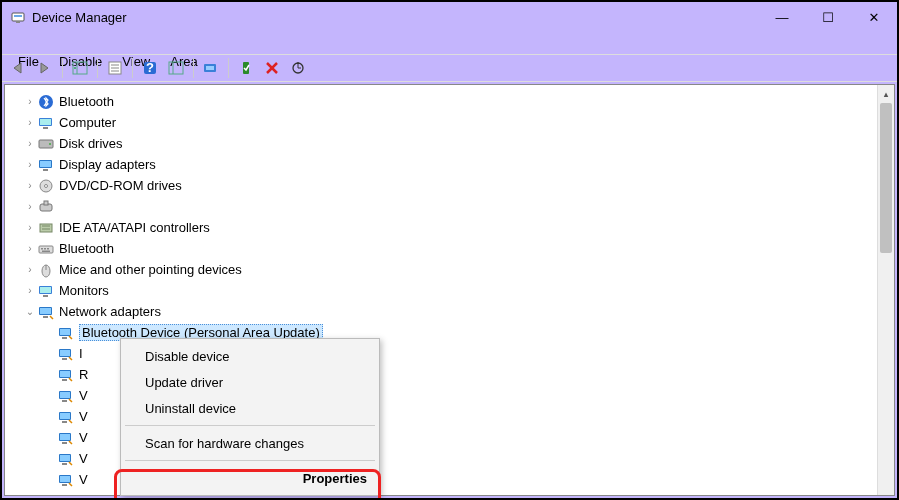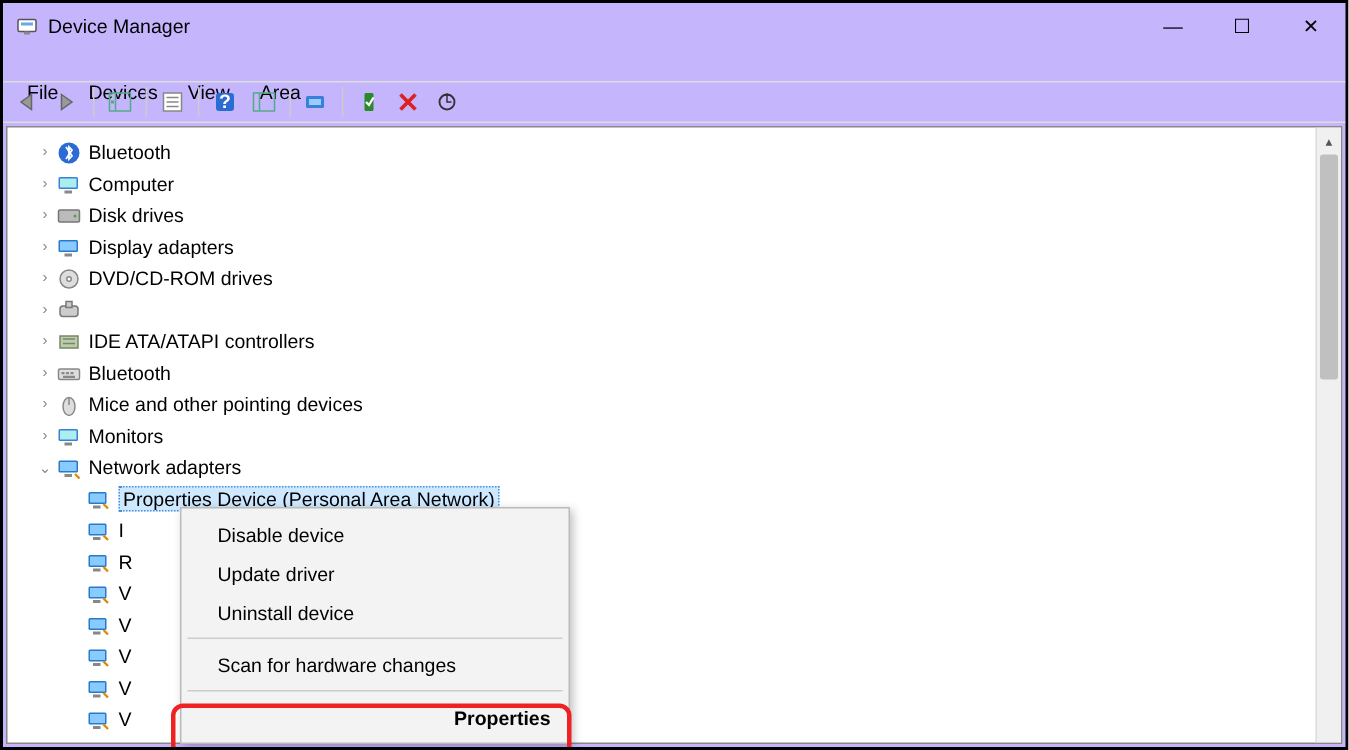--- a/index.html
+++ b/index.html
@@ -59,21 +59,21 @@
           <span>☐</span>
         </div>
       <div class="winbtn">
           <span>✕</span>
         </div>
     </div>
   </div>
 
   <div class="menubar">
     <div class="menuitem">File</div>
-    <div class="menuitem">Devices</div>
+    <div class="menuitem">Disable</div>
     <div class="menuitem">View</div>
     <div class="menuitem">Area</div>
   </div>
 
   <div class="toolbar">
     <div class="tbtn">
         <svg width="16" height="14">
           <path d="M10 2 L3 7 L10 12 Z" fill="#999" stroke="#666"></path>
         </svg>
       </div>
@@ -263,21 +263,21 @@
         </div>
         <div class="node child selected">
           <span class="icon">
             <svg width="16" height="16">
               <rect x="1" y="3" width="12" height="8" rx="1" fill="#2a78c8"></rect>
               <rect x="2" y="4" width="10" height="6" fill="#8cf"></rect>
               <rect x="4" y="12" width="5" height="2" fill="#888"></rect>
               <line x1="11" y1="11" x2="14" y2="14" stroke="#d80" stroke-width="1.5"></line>
             </svg>
           </span>
-          <span class="label-wrap"><span>Properties Device (Personal Area Network)</span></span>
+          <span class="label-wrap"><span>Bluetooth Device (Personal Area Update)</span></span>
         </div>
         <div class="node child">
           <span class="icon">
             <svg width="16" height="16">
               <rect x="1" y="3" width="12" height="8" rx="1" fill="#2a78c8"></rect>
               <rect x="2" y="4" width="10" height="6" fill="#8cf"></rect>
               <rect x="4" y="12" width="5" height="2" fill="#888"></rect>
               <line x1="11" y1="11" x2="14" y2="14" stroke="#d80" stroke-width="1.5"></line>
             </svg>
           </span>

